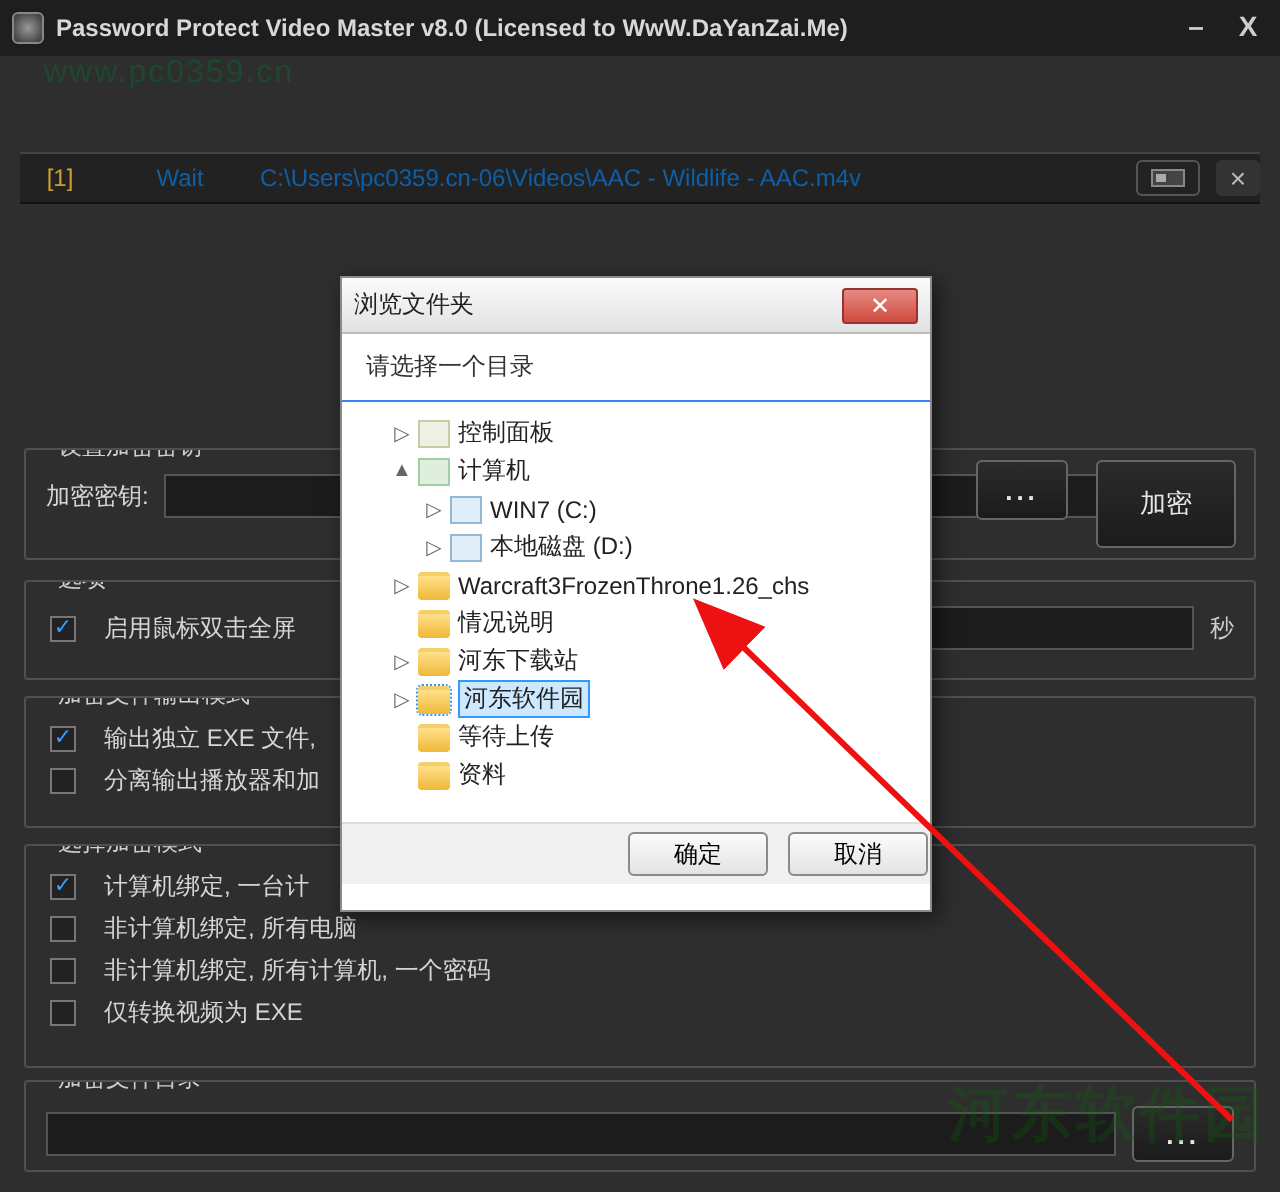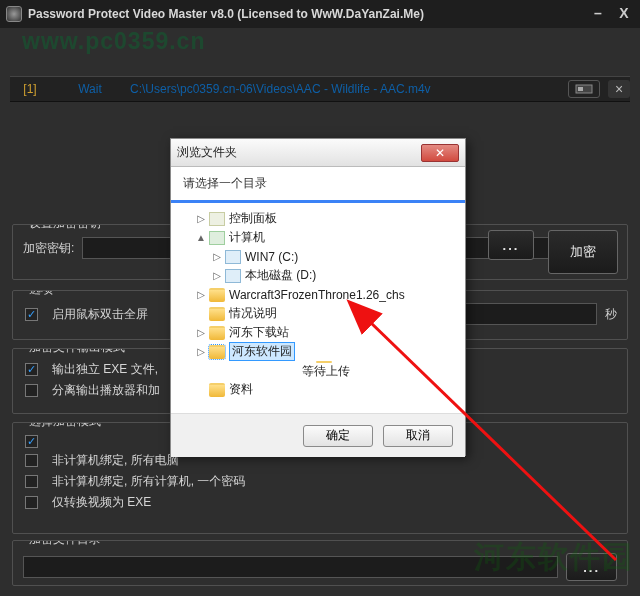--- a/index.html
+++ b/index.html
@@ -5,21 +5,21 @@
   * { box-sizing: border-box; margin: 0; padding: 0; font-family: "Microsoft YaHei", Tahoma, sans-serif; }
   body { width: 640px; height: 596px; background: #2a2a2a; overflow: hidden; position: relative; }
   .app-window { width: 640px; height: 596px; background: #2e2e2e; position: relative; }
   .titlebar { height: 28px; background: #1e1e1e; color: #d8d8d8; display: flex; align-items: center; padding: 0 6px; font-size: 12px; font-weight: bold; }
   .titlebar .app-icon { width: 16px; height: 16px; border: 1px solid #888; border-radius: 3px; margin-right: 6px; background: radial-gradient(#999,#333); }
   .titlebar .spacer { flex: 1; }
   .titlebar .win-btn { width: 20px; height: 14px; margin-left: 6px; color: #ccc; font-size: 14px; text-align: center; line-height: 12px; cursor: pointer; }
   .menubar { height: 26px; background: #303030; display: flex; align-items: center; padding: 0 8px; font-size: 12px; color: #cfcfcf; }
   .menubar span { padding: 0 9px; border-right: 1px solid #555; cursor: pointer; }
   .menubar span:last-child { border-right: 0; }
-  .watermark-text { position: absolute; top: 28px; left: 22px; color: #007a32; font-size: 23px; font-weight: bold; opacity: .35; letter-spacing: 1px; pointer-events: none; }
+  .watermark-text { position: absolute; top: 28px; left: 22px; color: #007a32; font-size: 16px; font-weight: normal; opacity: .35; letter-spacing: 1px; pointer-events: none; }
   .file-row { position: absolute; top: 76px; left: 10px; right: 10px; height: 26px; background: #222; border-top: 1px solid #444; border-bottom: 1px solid #111; display: flex; align-items: center; font-size: 12px; color: #0e5fa6; }
   .file-row .index { width: 40px; text-align: center; color: #d0a030; }
   .file-row .status { width: 80px; text-align: center; }
   .file-row .path { flex: 1; overflow: hidden; white-space: nowrap; text-overflow: ellipsis; }
   .file-row .rowclose { width: 22px; height: 18px; margin-left: 8px; background: #333; color: #bbb; text-align: center; line-height: 18px; border-radius: 3px; cursor: pointer; font-size: 14px;}
   .file-row .rowedit { width: 32px; height: 18px; margin-left: 8px; background: #222; border: 1px solid #555; border-radius: 3px; display: flex; align-items: center; justify-content: center; cursor: pointer; }
 
   .panel { position: absolute; left: 12px; right: 12px; border: 1px solid #505050; border-radius: 2px; padding: 12px 10px 10px; }
   .panel legend, .panel .legend { position: absolute; top: -10px; left: 10px; background: #2e2e2e; padding: 0 6px; font-size: 12px; color: #cfcfcf; }
   .panel-keyset { top: 224px; height: 56px; }
@@ -43,32 +43,32 @@
   .dots-key { position: absolute; right: 106px; top: 230px; width: 46px; height: 30px; }
   .seconds-input { width: 60px; }
   .panel-option .row, .panel-outmode .row, .panel-encmode .row { margin-left: 2px; }
   .panel-outmode, .panel-encmode, .panel-option, .panel-keyset, .panel-outdir { overflow: hidden; }
 
   
   .dlg-shadow { position: absolute; top: 138px; left: 170px; width: 296px; height: 318px; background: #fff; border: 1px solid #8a8a8a; box-shadow: 3px 3px 10px rgba(0,0,0,.5); font-size: 12px; }
   .dlg-title { height: 28px; background: linear-gradient(#fbfbfb,#e2e2e2); display: flex; align-items: center; padding: 0 6px; border-bottom: 1px solid #bbb; }
   .dlg-title span.t { flex: 1; color: #222; }
   .dlg-title .dlg-close { width: 38px; height: 18px; background: linear-gradient(#e48b83,#d14a3f); border: 1px solid #933; border-radius: 2px; color: #fff; text-align: center; line-height: 16px; font-size: 12px; cursor: pointer; }
-  .dlg-sub { padding: 8px 12px; color: #333; border-bottom: 3px solid #3b82f6; }
+  .dlg-sub { padding: 8px 12px; color: #333; border-bottom: 1px solid #3b82f6; }
   .tree { padding: 6px 8px; height: 210px; overflow: hidden; background: #fff; }
   .tree .node { display: flex; align-items: center; height: 19px; color: #222; white-space: nowrap; }
   .tree .tw { width: 12px; text-align: center; color: #666; font-size: 10px; margin-right: 2px; cursor: pointer; }
   .tree .ic { width: 16px; height: 14px; margin-right: 4px; display: inline-block; }
   .ic-folder { background: linear-gradient(#ffe08a,#f0b838); border-radius: 2px; border-top: 2px solid #f5cf6a; }
   .ic-folder.sel { outline: 1px dotted #3399ff; }
   .ic-drive { background: #dfeef9; border: 1px solid #8fb9d7; }
   .ic-pc { background: #dfeede; border: 1px solid #9fcf9f; }
   .ic-panel { background: #edf0e2; border: 1px solid #c8cda3; }
   .tree .sel-box { border: 1px solid #3399ff; background: #cde8ff; padding: 0 2px; }
-  .dlg-buttons { height: 44px; background: #f0f0f0; border-top: 1px solid #ddd; display: flex; align-items: center; justify-content: flex-end; gap: 10px; padding: 0 12px; }
+  .dlg-buttons { height: 31px; background: #f0f0f0; border-top: 1px solid #ddd; display: flex; align-items: center; justify-content: flex-end; gap: 10px; padding: 0 1px; }
   .win-btn2 { height: 22px; min-width: 70px; background: linear-gradient(#fbfbfb,#e3e3e3); border: 1px solid #8a8a8a; border-radius: 3px; cursor: pointer; font-size: 12px; }
 
   
   svg.arrow { position: absolute; top: 0; left: 0; width: 640px; height: 596px; pointer-events: none; }
 
   
   .bottom-wm { position: absolute; right: 6px; bottom: 18px; color: #0a6a0a; font-size: 30px; opacity: .25; pointer-events: none; font-weight: bold; letter-spacing: 2px;}
 </style>
 </head>
 <body>
@@ -129,20 +129,21 @@
     <div class="row">
         <span class="chk"></span>
         <span>分离输出播放器和加</span>
       </div>
   </div>
 
   <div class="panel panel-encmode">
     <div class="legend">选择加密模式</div>
     <div class="row">
         <span class="chk checked"></span>
+        <span>计算机绑定, 一台计</span>
       </div>
     <div class="row">
         <span class="chk"></span>
         <span>非计算机绑定, 所有电脑</span>
       </div>
     <div class="row">
         <span class="chk"></span>
         <span>非计算机绑定, 所有计算机, 一个密码</span>
       </div>
     <div class="row">
@@ -201,21 +202,21 @@
         <div class="node" style="padding-left: 16px;">
           <span class="tw">▷</span>
           <span class="ic ic-folder"></span>
           <span>河东下载站</span>
         </div>
         <div class="node" style="padding-left: 16px;">
           <span class="tw">▷</span>
           <span class="ic ic-folder sel"></span>
           <span class="sel-box">河东软件园</span>
         </div>
-        <div class="node" style="padding-left: 16px; flex-direction: column;">
+        <div class="node" style="padding-left: 16px;">
           <span class="tw"></span>
           <span class="ic ic-folder"></span>
           <span>等待上传</span>
         </div>
         <div class="node" style="padding-left: 16px;">
           <span class="tw"></span>
           <span class="ic ic-folder"></span>
           <span>资料</span>
         </div>
       </div>

